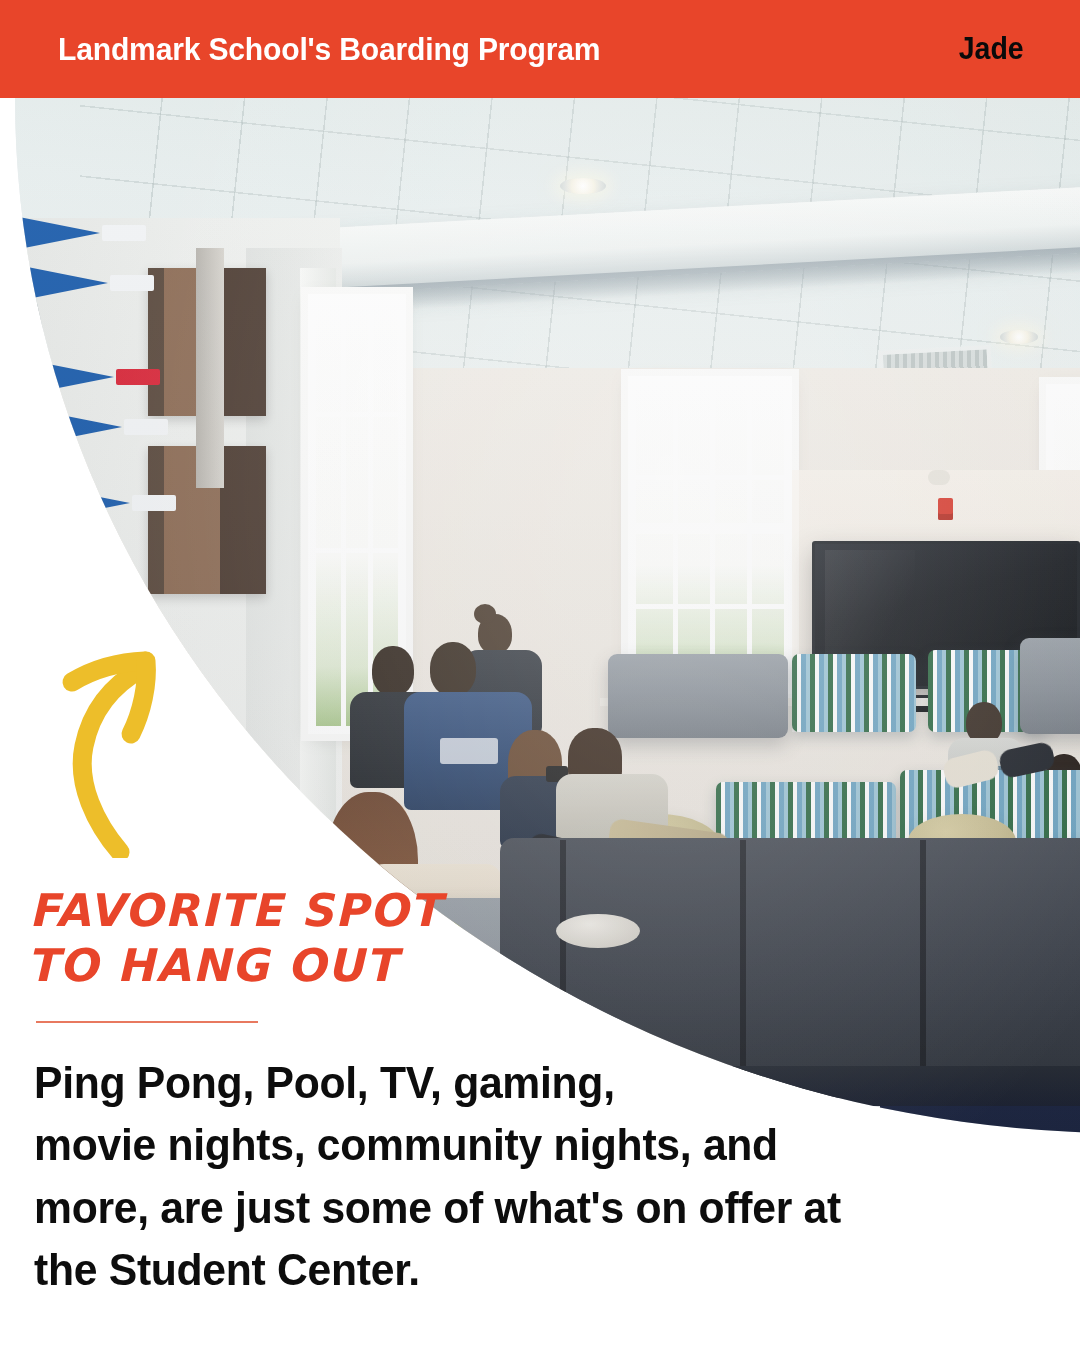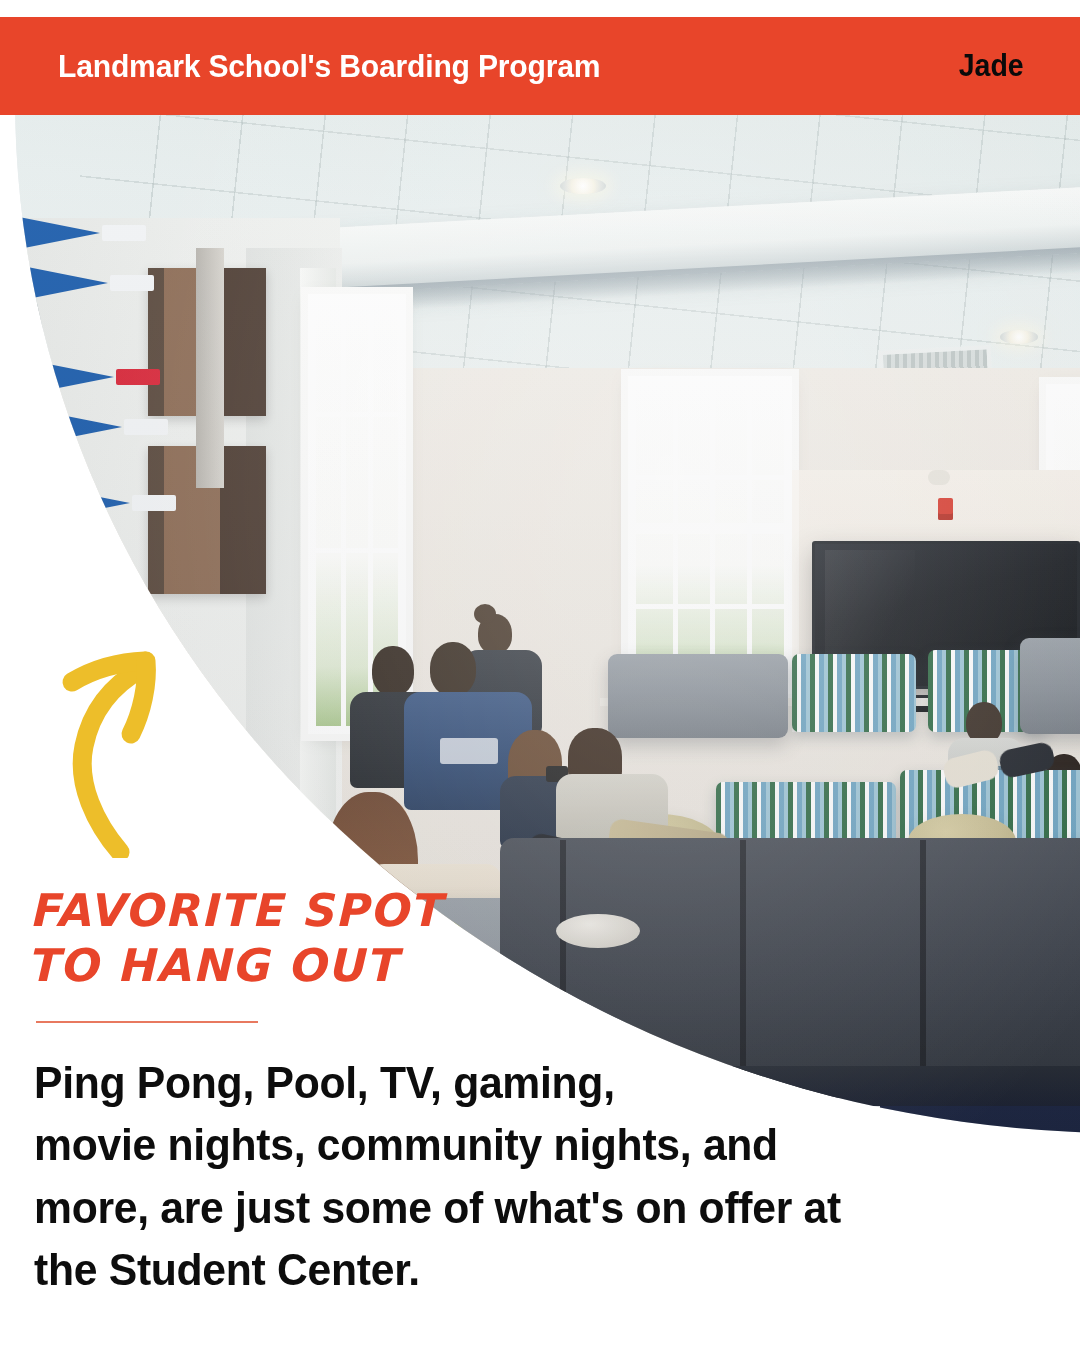--- a/index.html
+++ b/index.html
@@ -15,21 +15,20 @@
     background: #ffffff;
     overflow: hidden;
   }
 
   
   #header {
     position: absolute; top: 0; left: 0;
     width: 1080px; height: 98px;
     background: #e8452a;
     z-index: 40;
-    margin-top: 17px;
   }
   #header-title {
     position: absolute;
     left: 58px; top: 50%;
     transform: translateY(-50%);
     color: #ffffff;
     font-size: 32px;
     font-weight: 700;
     letter-spacing: -0.2px;
     white-space: nowrap;

